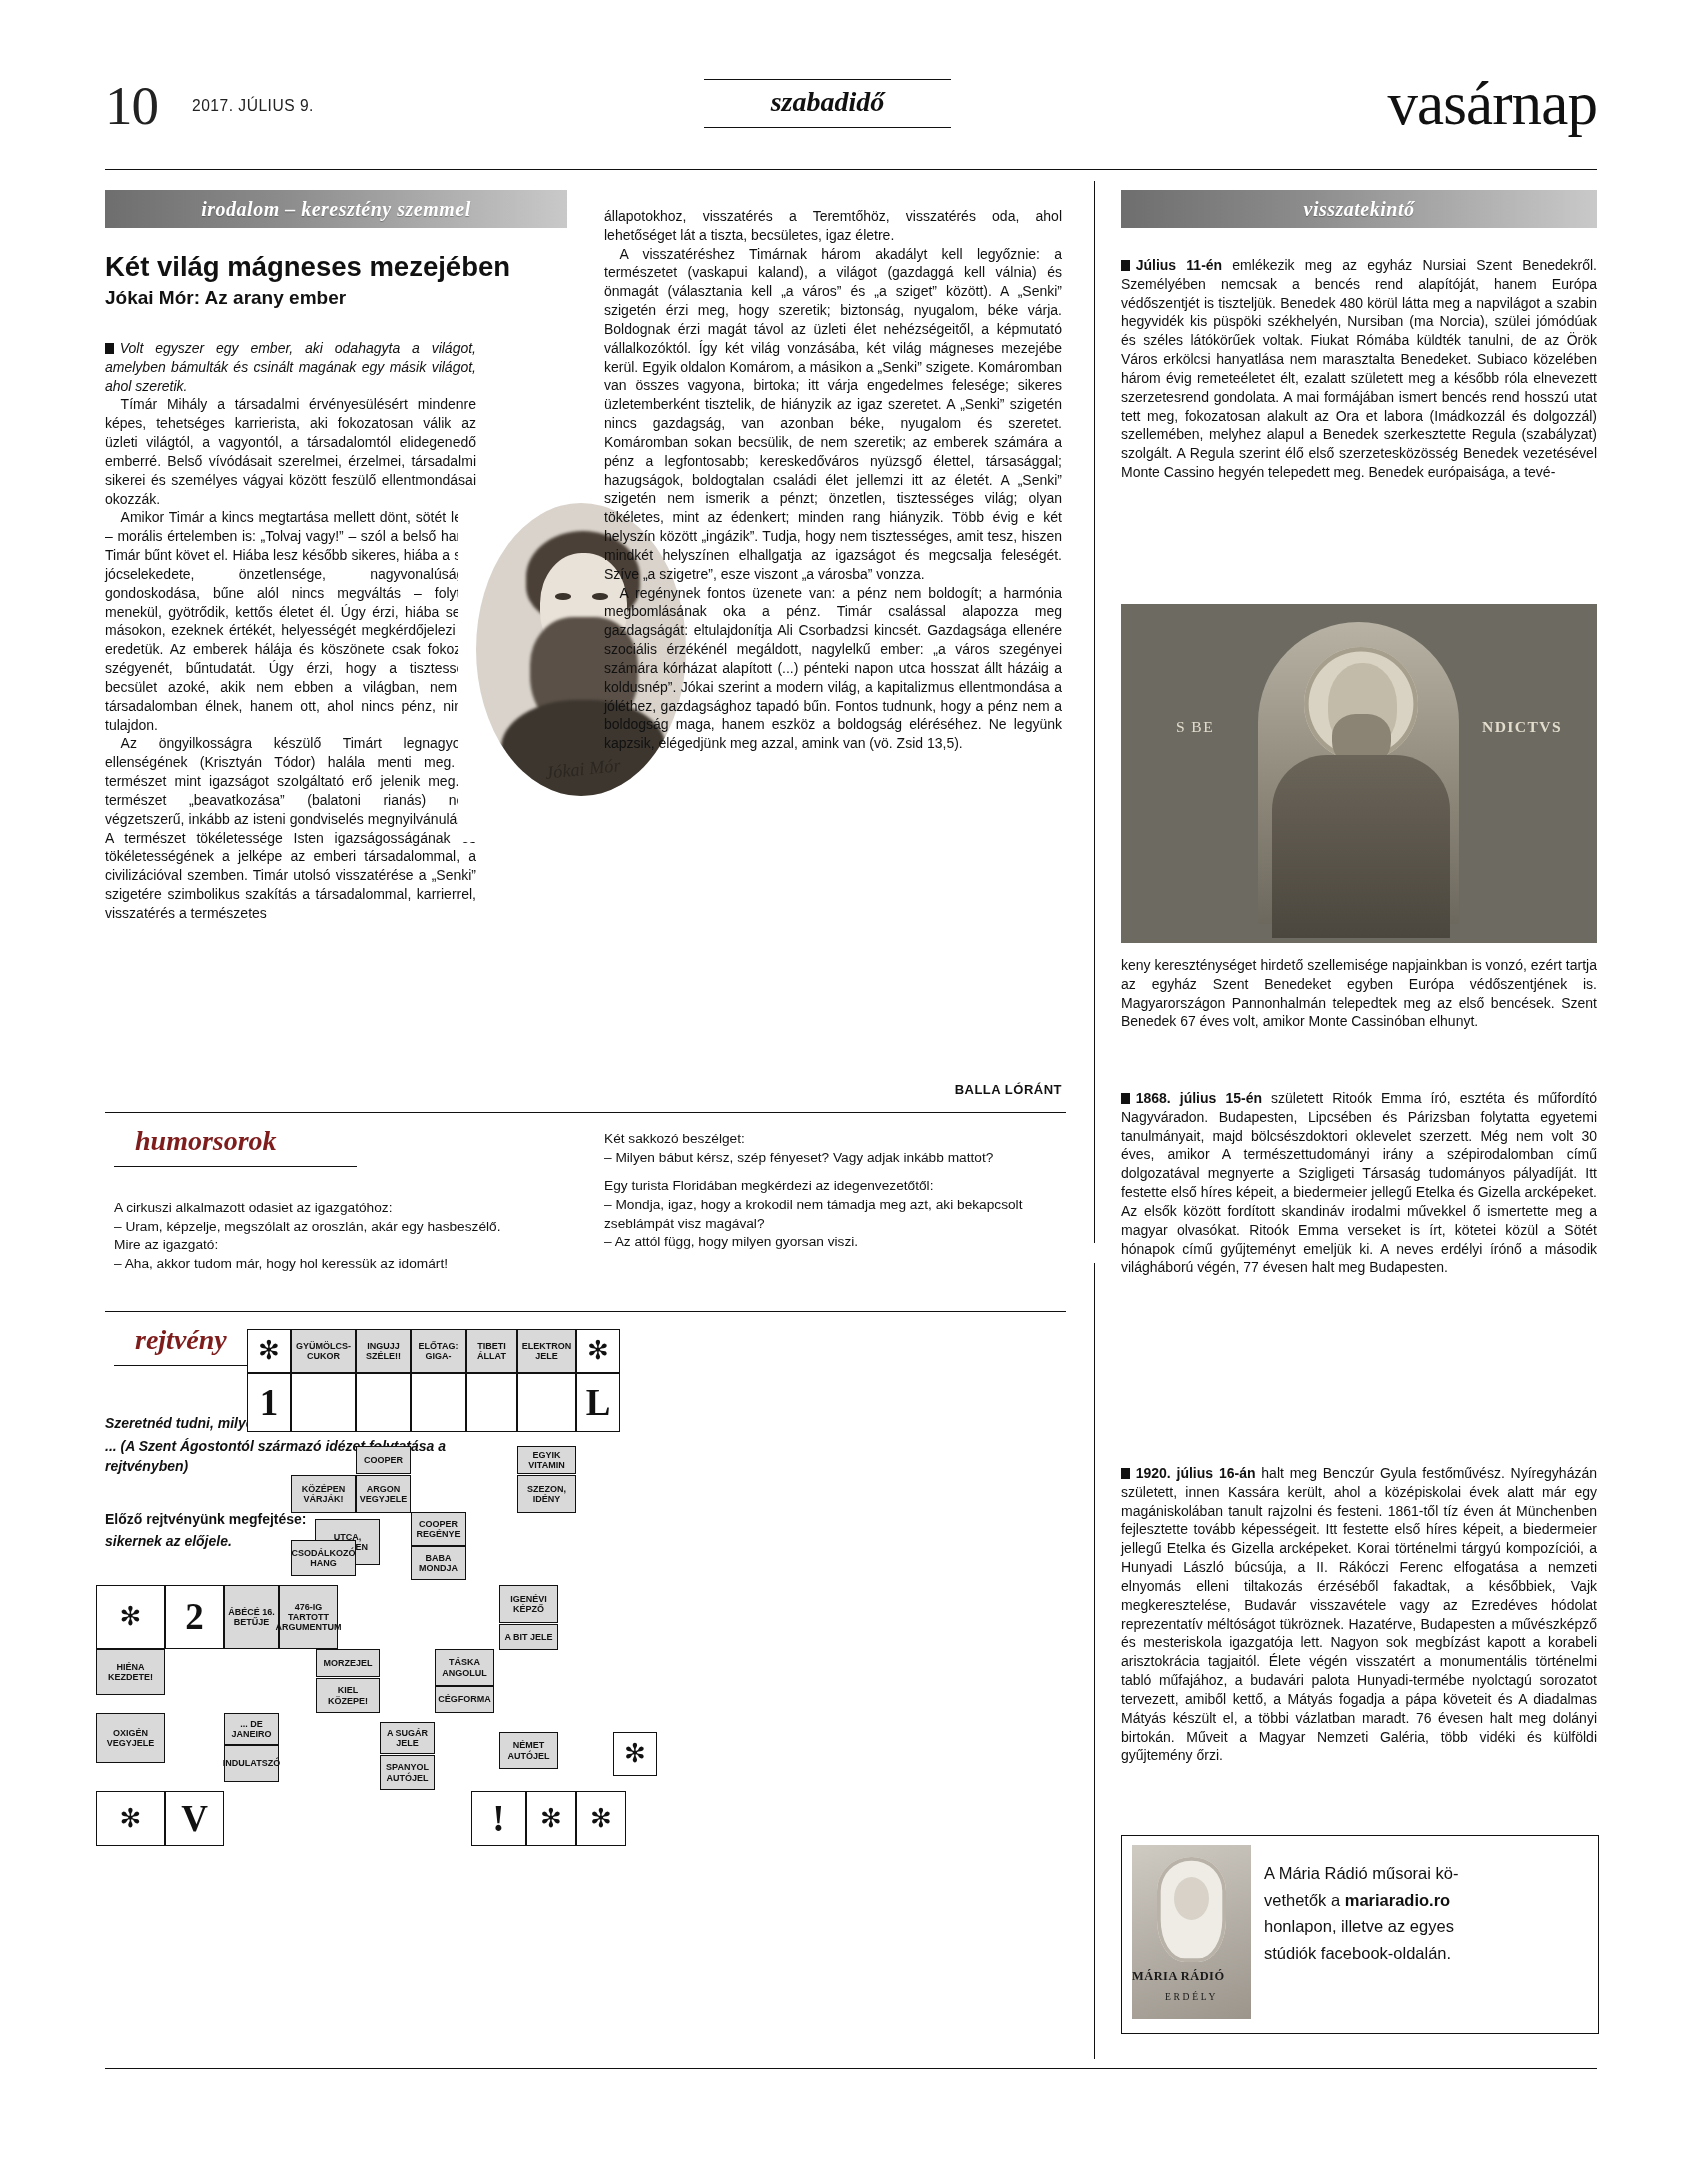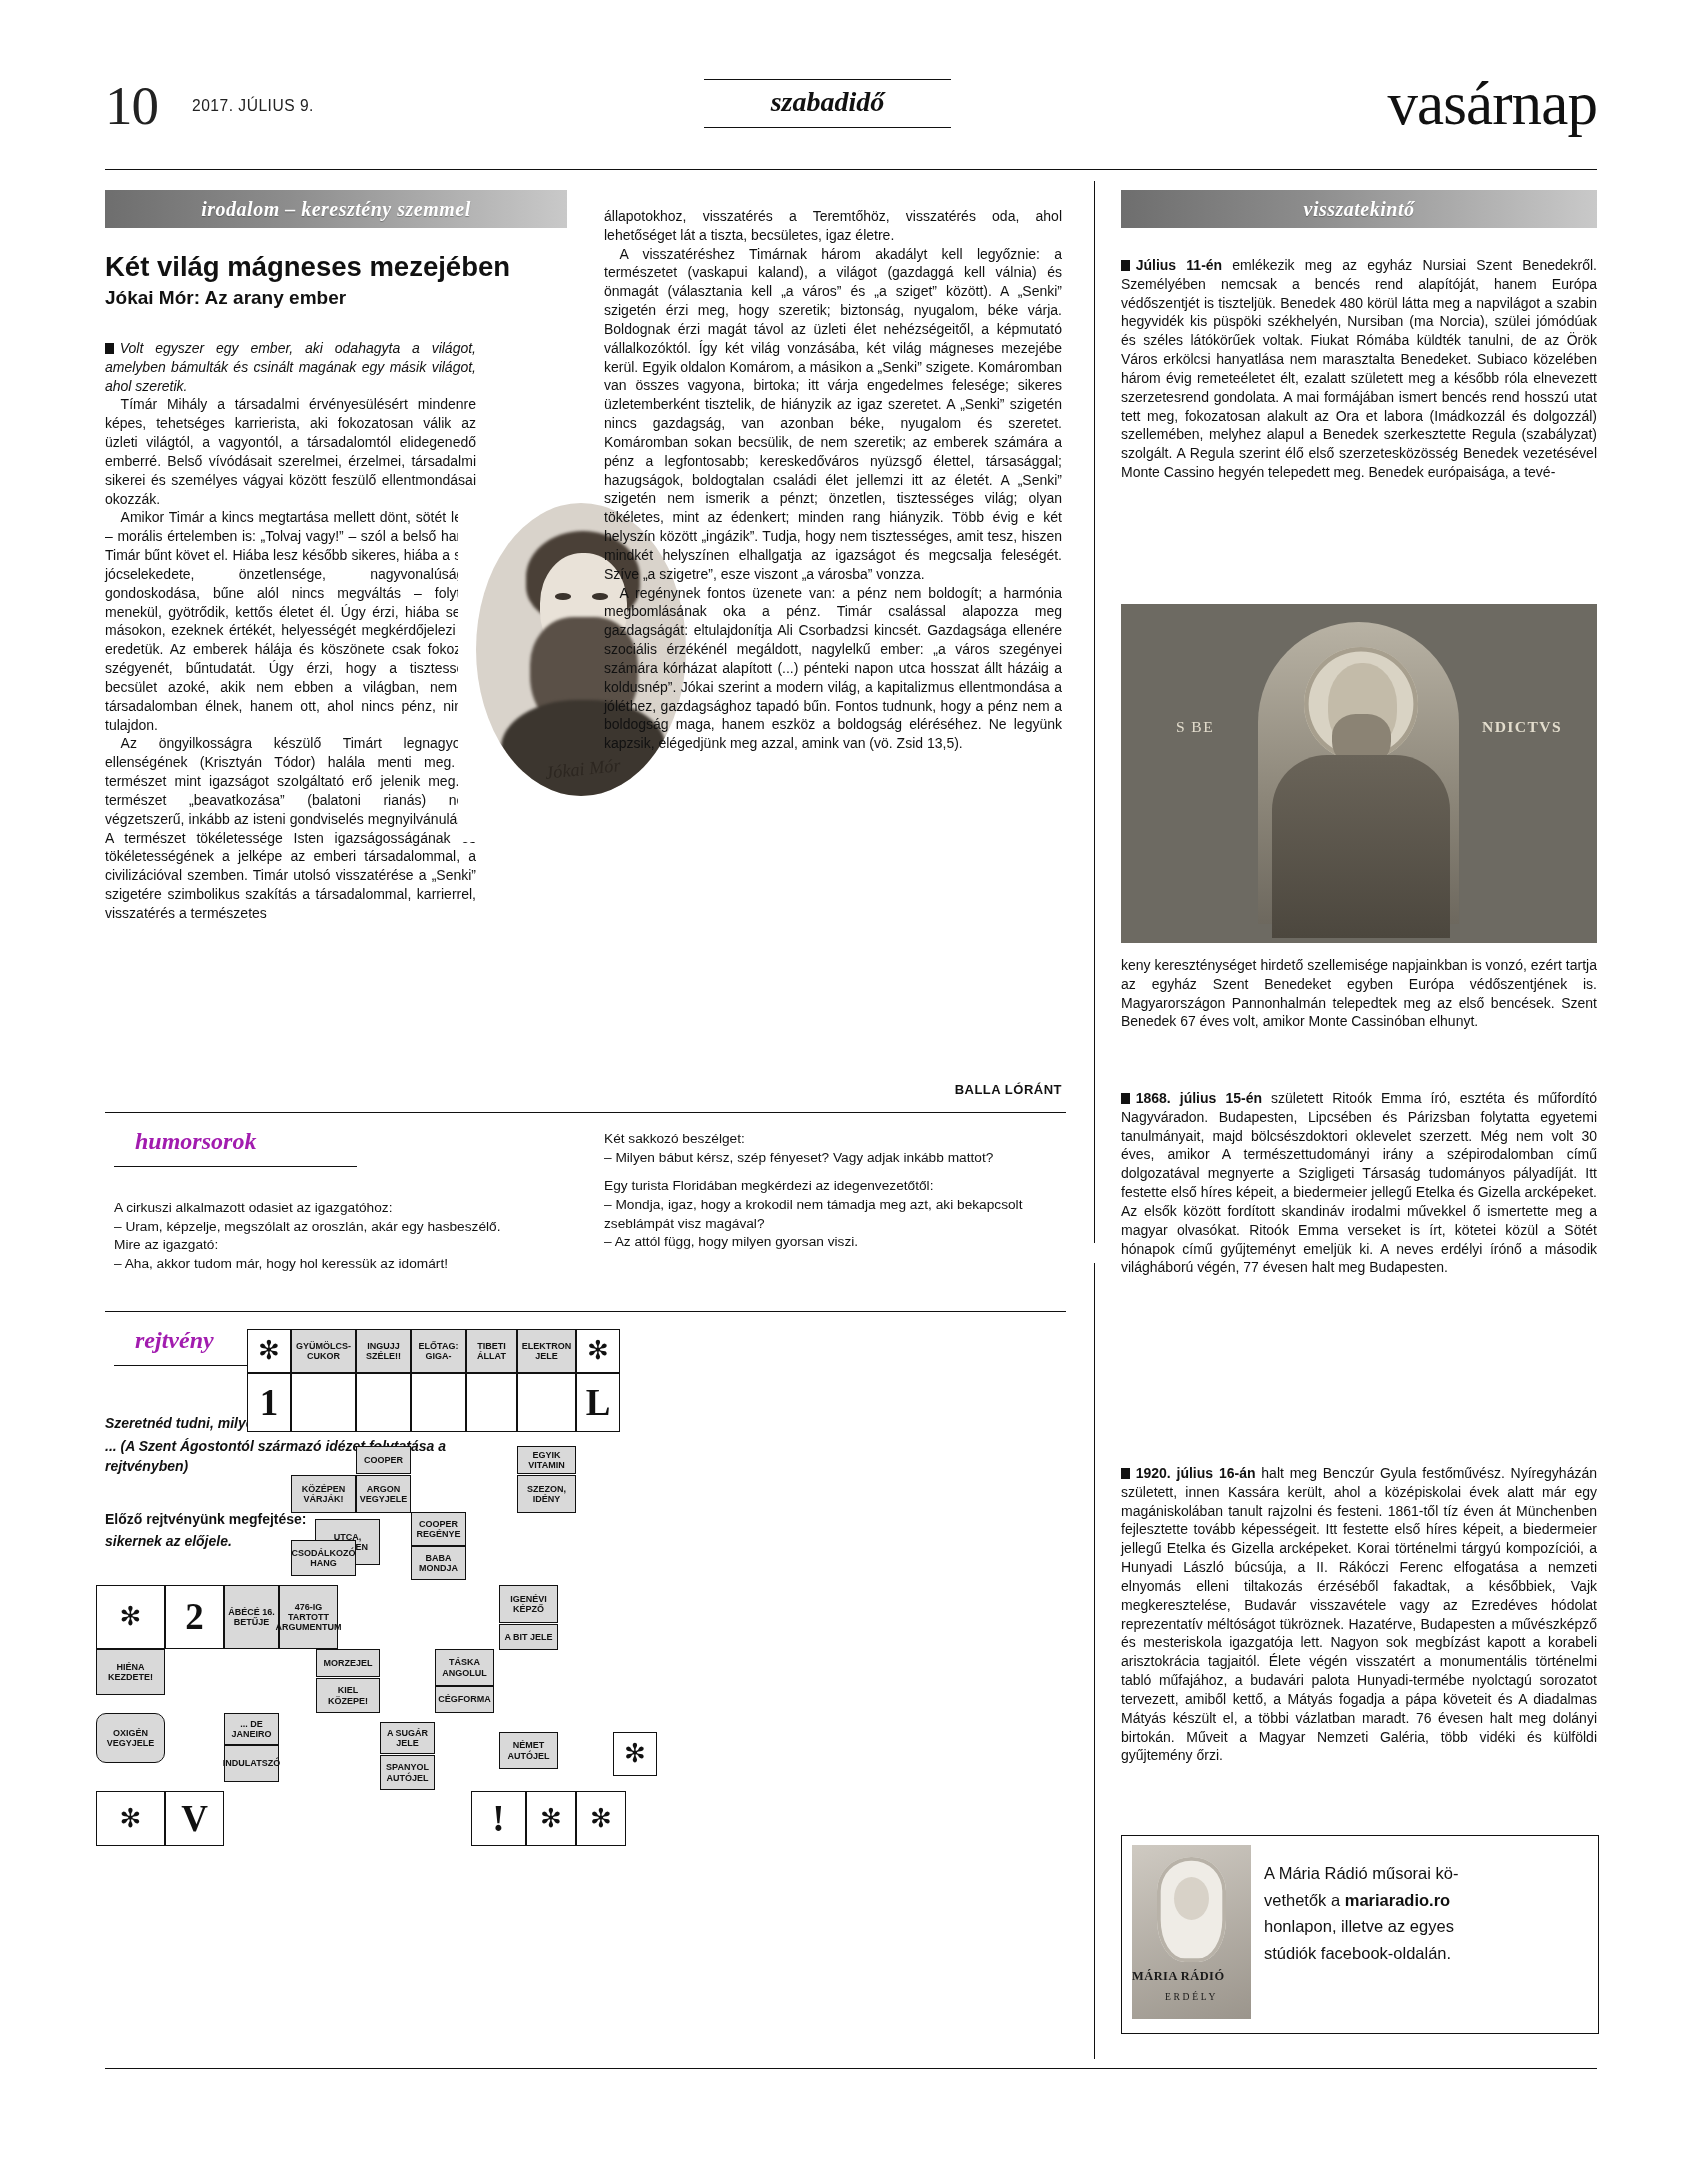--- a/index.html
+++ b/index.html
@@ -110,22 +110,22 @@
   .banner-white {
     position: absolute;
     border-bottom: 1.8px solid #111;
     display: flex;
     align-items: center;
   }
   .banner-white span {
     font-family: "Liberation Serif", serif;
     font-style: italic;
     font-weight: bold;
-    font-size: 24px;
-    color: #a21caf;
+    font-size: 28px;
+    color: #7f1d1d;
     padding-left: 21px;
   }
 
   
   .headline {
     position: absolute;
     font-family: "Liberation Sans", sans-serif;
     font-weight: bold;
     font-size: 27.5px;
     color: #111;
@@ -537,21 +537,21 @@
       <div class="cell big" style="left: 69px; top: 256px; width: 59px; height: 64px;">2</div>
       <div class="cell clue" style="left: 128px; top: 256px; width: 55px; height: 64px;">ÁBÉCÉ 16. BETŰJE</div>
       <div class="cell clue" style="left: 183px; top: 256px; width: 59px; height: 64px;">476-IG TARTOTT ARGUMENTUM</div>
       <div class="cell clue" style="left: 403px; top: 256px; width: 59px; height: 38px;">IGENÉVI KÉPZŐ</div>
       <div class="cell clue" style="left: 403px; top: 295px; width: 59px; height: 26px;">A BIT JELE</div>
       <div class="cell clue" style="left: 0px; top: 320px; width: 69px; height: 46px;">HIÉNA KEZDETE!</div>
       <div class="cell clue" style="left: 220px; top: 320px; width: 64px; height: 28px;">MORZEJEL</div>
       <div class="cell clue" style="left: 339px; top: 320px; width: 59px; height: 37px;">TÁSKA ANGOLUL</div>
       <div class="cell clue" style="left: 220px; top: 349px; width: 64px; height: 35px;">KIEL KÖZEPE!</div>
       <div class="cell clue" style="left: 339px; top: 357px; width: 59px; height: 26.5px;">CÉGFORMA</div>
-      <div class="cell clue" style="left: 0px; top: 384px; width: 69px; height: 50px; border-radius: 10px;">OXIGÉN VEGYJELE</div>
+      <div class="cell clue" style="left: 0px; top: 384px; width: 69px; height: 50px;">OXIGÉN VEGYJELE</div>
       <div class="cell clue" style="left: 128px; top: 384px; width: 55px; height: 32px;">... DE JANEIRO</div>
       <div class="cell clue" style="left: 128px; top: 416px; width: 55px; height: 37px;">INDULATSZÓ</div>
       <div class="cell clue" style="left: 284px; top: 393px; width: 55px; height: 32px;">A SUGÁR JELE</div>
       <div class="cell clue" style="left: 284px; top: 426px; width: 55px; height: 35px;">SPANYOL AUTÓJEL</div>
       <div class="cell clue" style="left: 403px; top: 403px; width: 59px; height: 37px;">NÉMET AUTÓJEL</div>
       <div class="cell star" style="left: 517px; top: 403px; width: 44px; height: 44px;">✻</div>
       <div class="cell star" style="left: 0px; top: 462px; width: 69px; height: 55px;">✻</div>
       <div class="cell big" style="left: 69px; top: 462px; width: 59px; height: 55px;">V</div>
       <div class="cell big" style="left: 375px; top: 462px; width: 55px; height: 55px;">!</div>
       <div class="cell star" style="left: 430px; top: 462px; width: 50px; height: 55px;">✻</div>

